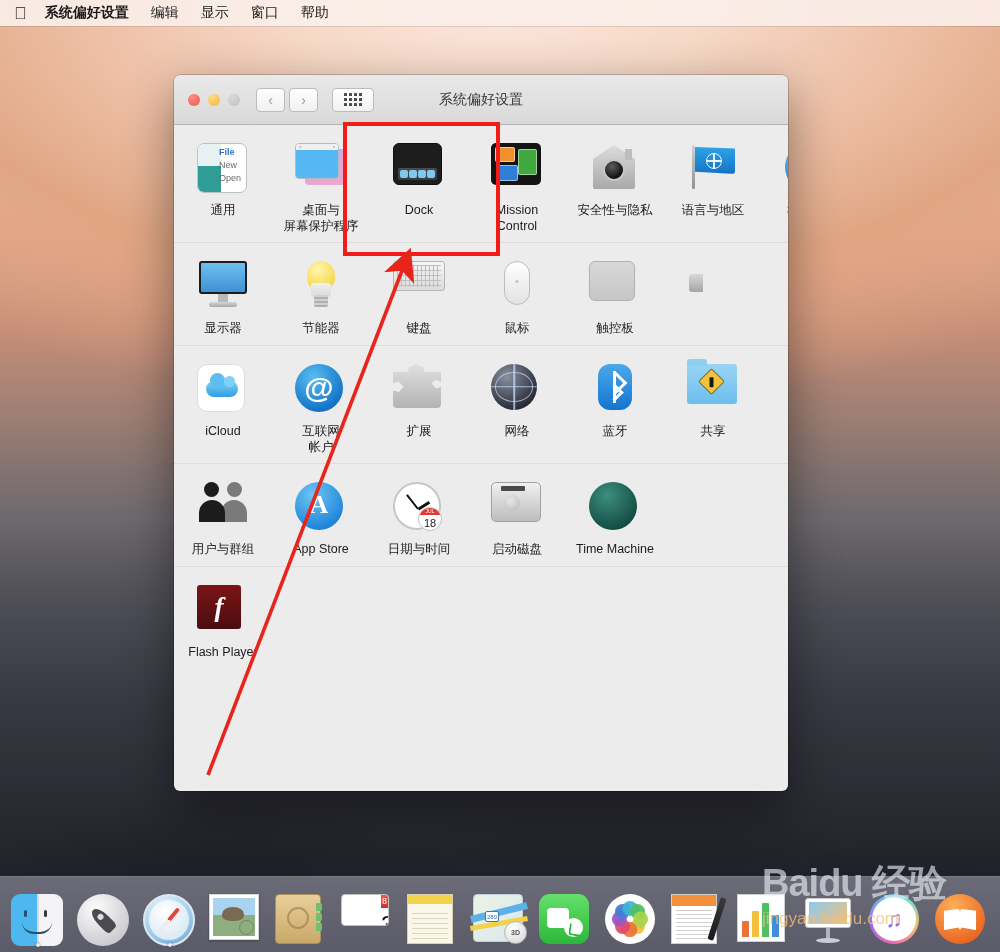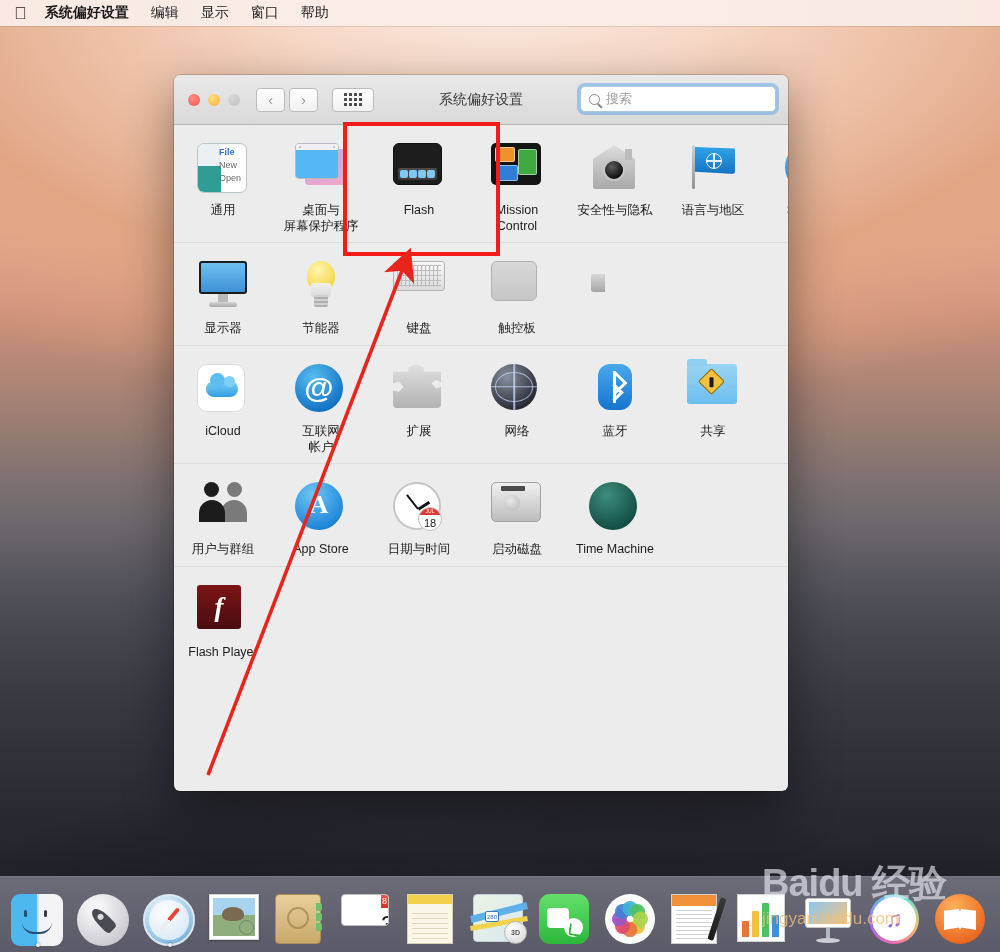--- a/index.html
+++ b/index.html
@@ -499,26 +499,20 @@
           <i></i>
           <i></i>
           <i></i>
           <i></i>
           <i></i>
       </span>
     </div>
 
     <div id="window-title">系统偏好设置</div>
 
-    <div id="search-wrap">
-      <div id="search-field">
-        <span class="mag"></span>
-        <span id="search-placeholder">搜索</span>
-      </div>
-    </div>
   </div>
 
   <div id="prefs-body">
 
     <div class="pref-row">
       <div class="pref-item">
         <div class="pref-icon">
           <div class="ic-general">
               <div class="lft"></div>
               <div class="txt"><b>File</b><i>New</i><i>Open</i></div>
@@ -547,21 +541,21 @@
         <div class="pref-icon">
           <div class="ic-dock">
               <div class="tray">
                 <i></i>
                 <i></i>
                 <i></i>
                 <i></i>
               </div>
             </div>
         </div>
-        <div class="pref-label">Flash</div>
+        <div class="pref-label">Dock</div>
       </div>
 
       <div class="pref-item">
         <div class="pref-icon">
           <div class="ic-mission">
               <span class="w1"></span>
               <span class="w2"></span>
               <span class="w3"></span>
             </div>
         </div>
@@ -625,20 +619,26 @@
 
       <div class="pref-item">
         <div class="pref-icon">
           <div class="ic-keyboard">
               <div class="kb"></div>
             </div>
         </div>
         <div class="pref-label">键盘</div>
       </div>
 
+      <div class="pref-item">
+        <div class="pref-icon">
+          <div class="ic-mouse"></div>
+        </div>
+        <div class="pref-label">鼠标</div>
+      </div>
 
       <div class="pref-item">
         <div class="pref-icon">
           <div class="ic-trackpad"></div>
         </div>
         <div class="pref-label">触控板</div>
       </div>
 
 
       <div class="pref-item">

